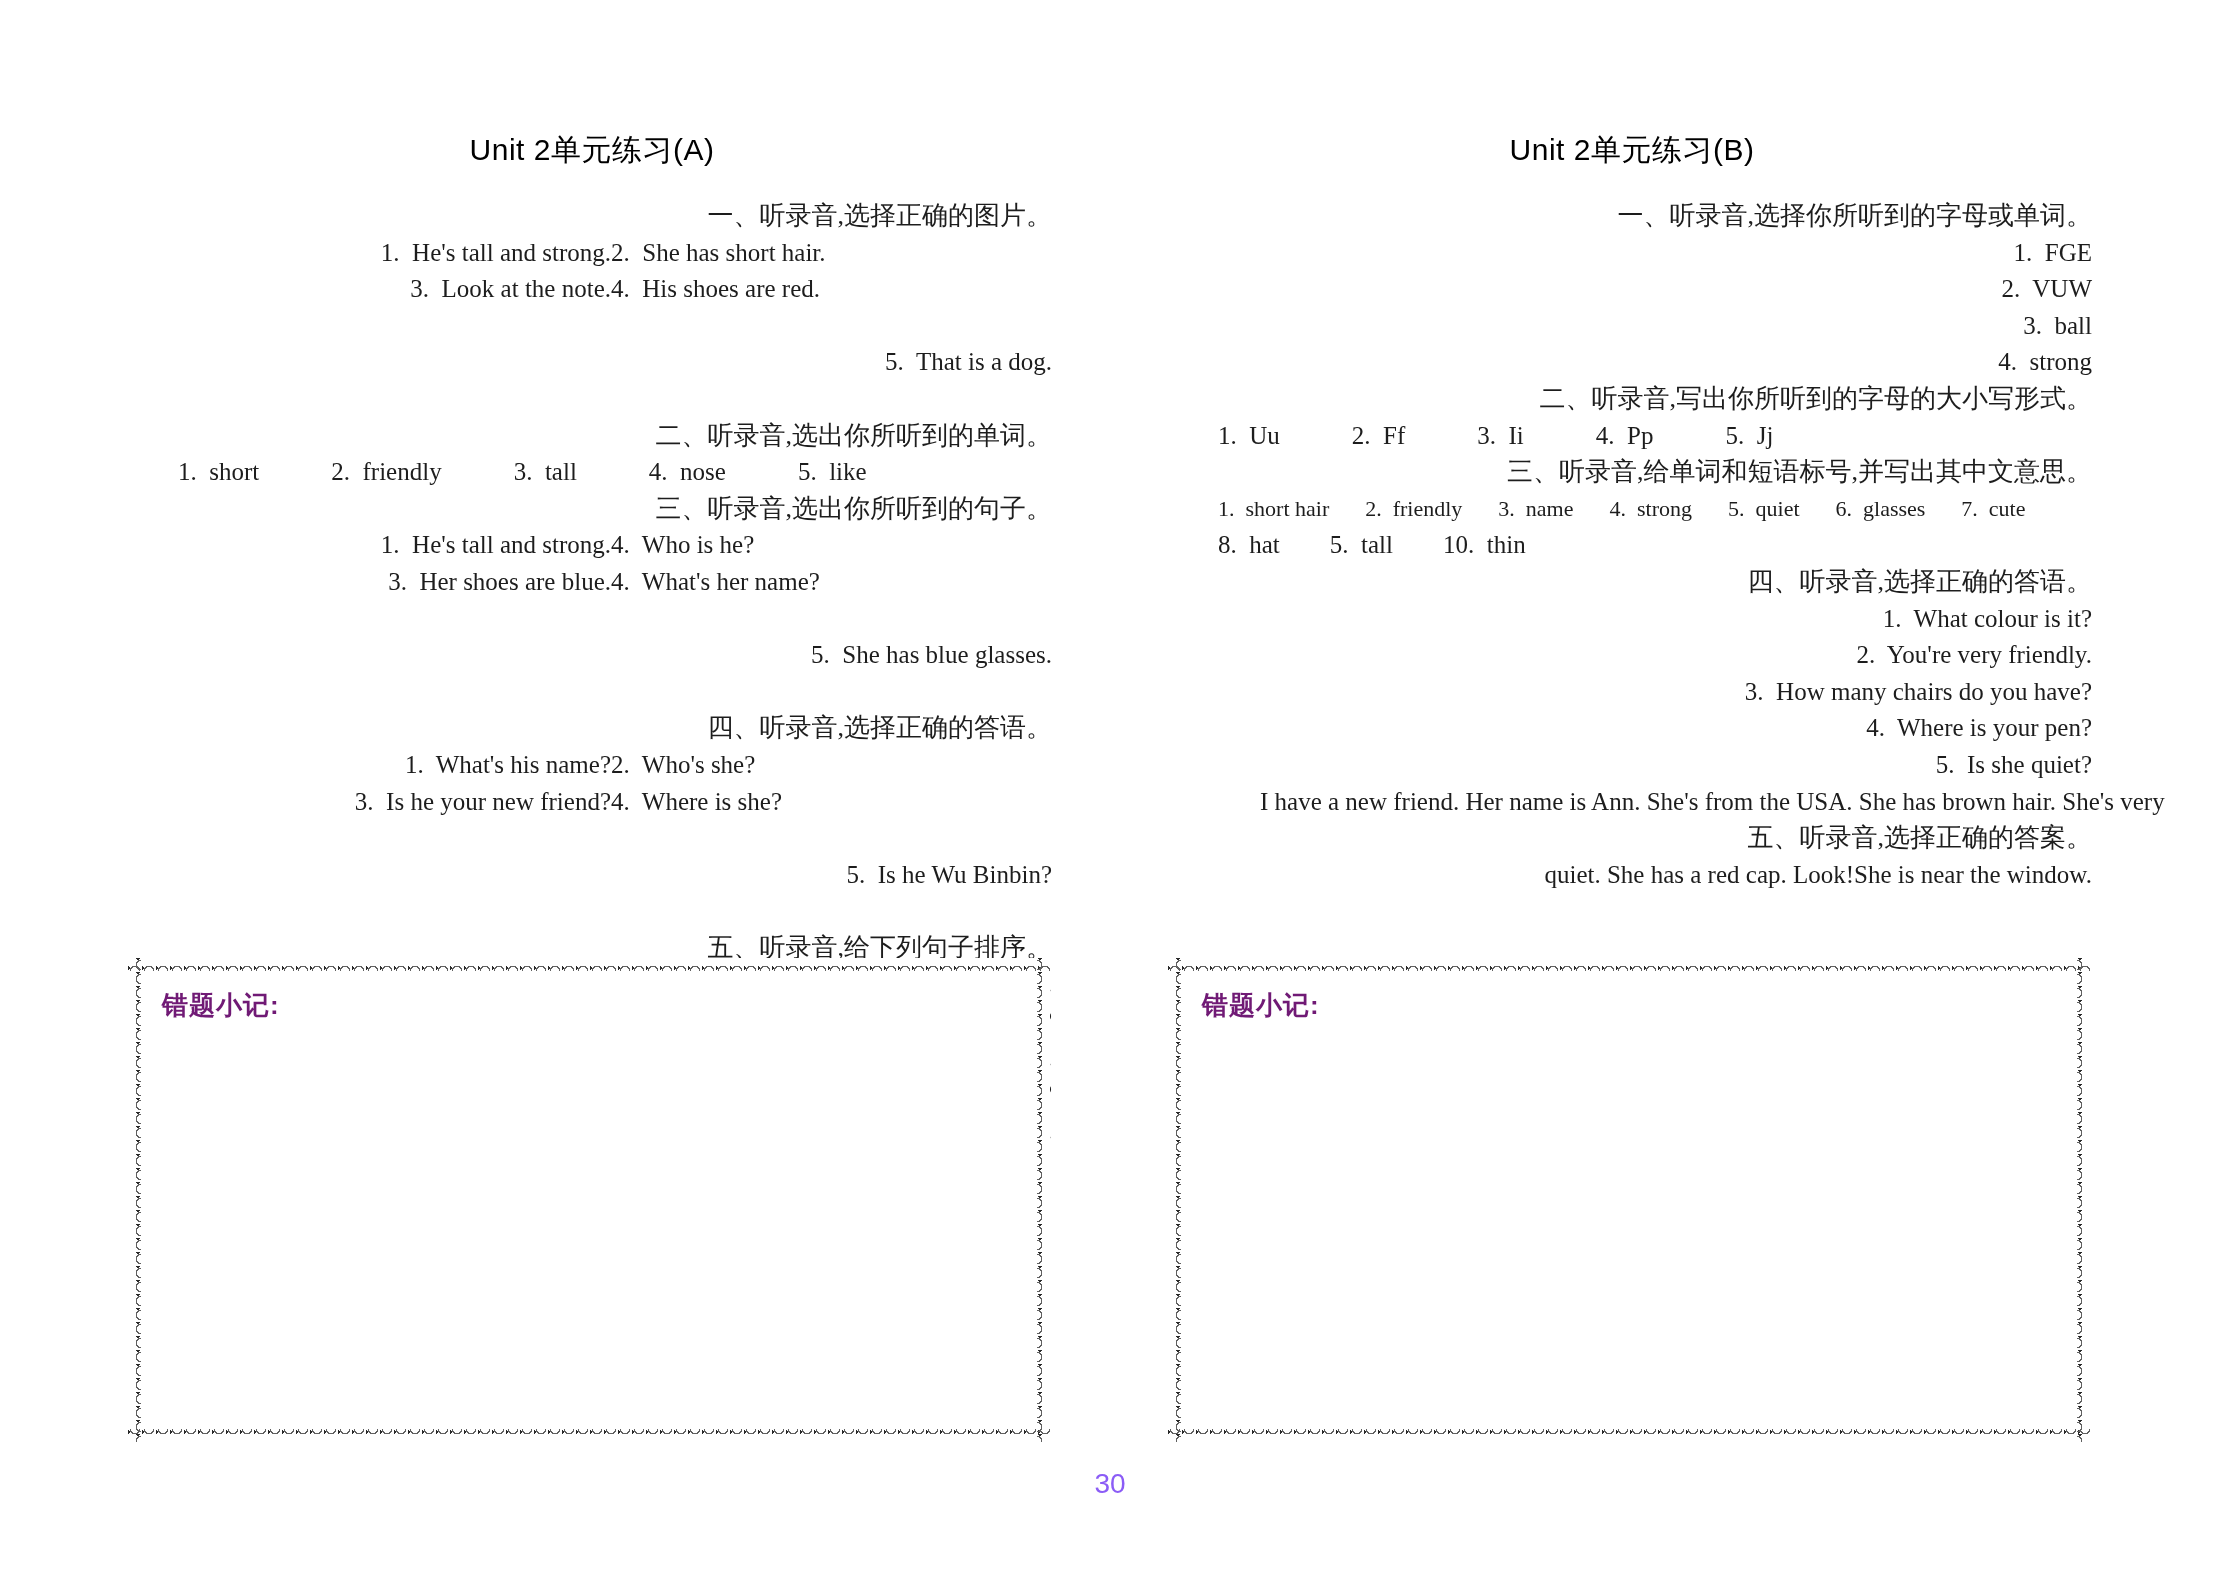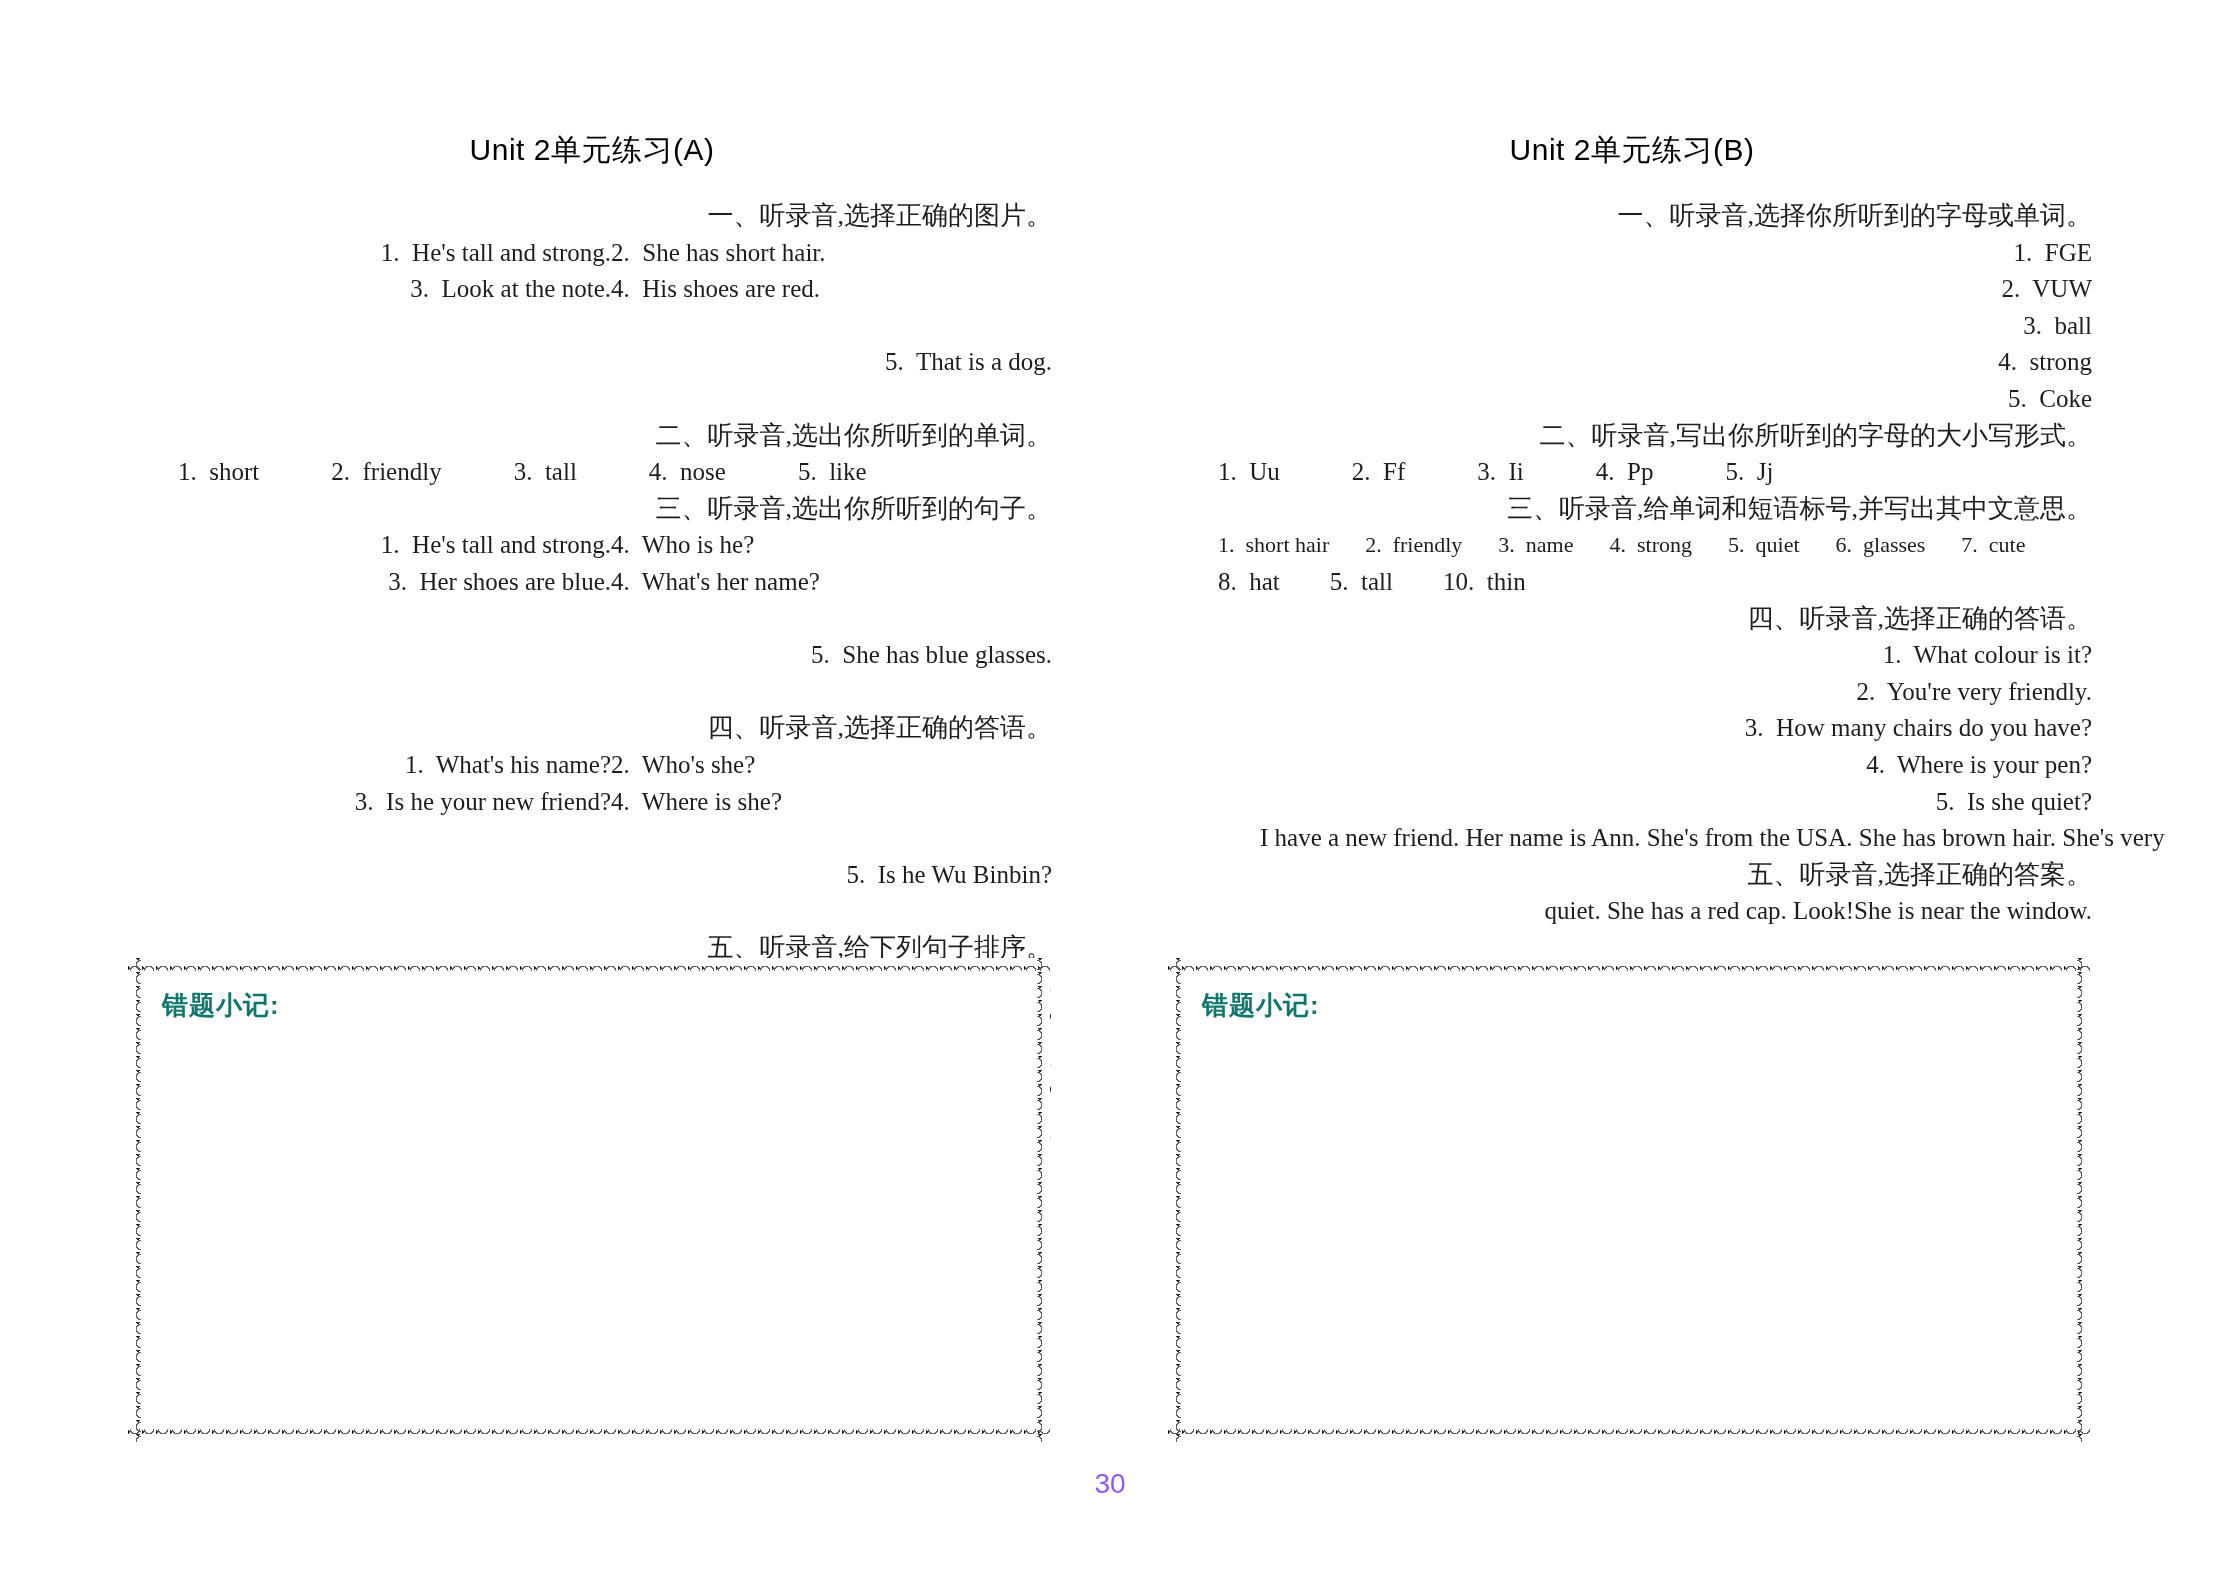--- a/index.html
+++ b/index.html
@@ -42,21 +42,21 @@
   .lace-left, .lace-right { top:0; bottom:0; width:13px; background-repeat:repeat-y; background-size:13px 14px; }
   .lace-left { left:0; background-image:
       radial-gradient(circle 1.7px at 10px 0px, #2a2a2a 97%, rgba(0,0,0,0) 100%),
       radial-gradient(circle 5.6px at 13px 7px, rgba(0,0,0,0) 72%, #606060 74%, #606060 92%, rgba(0,0,0,0) 95%); }
   .lace-right { right:0; background-image:
       radial-gradient(circle 1.7px at 3px 0px, #2a2a2a 97%, rgba(0,0,0,0) 100%),
       radial-gradient(circle 5.6px at 0px 7px, rgba(0,0,0,0) 72%, #606060 74%, #606060 92%, rgba(0,0,0,0) 95%); }
   .note-label {
     position:absolute; left:34px; top:30px;
     font-family:"Liberation Sans", sans-serif; font-weight:bold;
-    font-size:26px; letter-spacing:1px; color:#0f766e;
+    font-size:26px; letter-spacing:1px; color:#701a75;
   }
   .page-num {
     position:absolute; left:0; right:0; top:1468px; text-align:center;
     font-family:"Liberation Sans", sans-serif; font-size:28px; color:#8b5cf6;
   }
 </style>
 </head>
 <body>
 
 <div class="sheet">
@@ -121,21 +121,20 @@
   </div>
 
   <div class="col col-b">
     <div class="page-title">Unit 2单元练习(B)</div>
 
     <div class="line heading">一、听录音,选择你所听到的字母或单词。</div>
     <div class="line indent">1.  FGE</div>
     <div class="line indent">2.  VUW</div>
     <div class="line indent">3.  ball</div>
     <div class="line indent">4.  strong</div>
-    <div class="line indent">5.  Coke</div>
 
     <div class="line heading">二、听录音,写出你所听到的字母的大小写形式。</div>
     <div class="line indent iflex gap44">
       <span>1.  Uu</span>
       <span>2.  Ff</span>
       <span>3.  Ii</span>
       <span>4.  Pp</span>
       <span>5.  Jj</span>
     </div>
 

